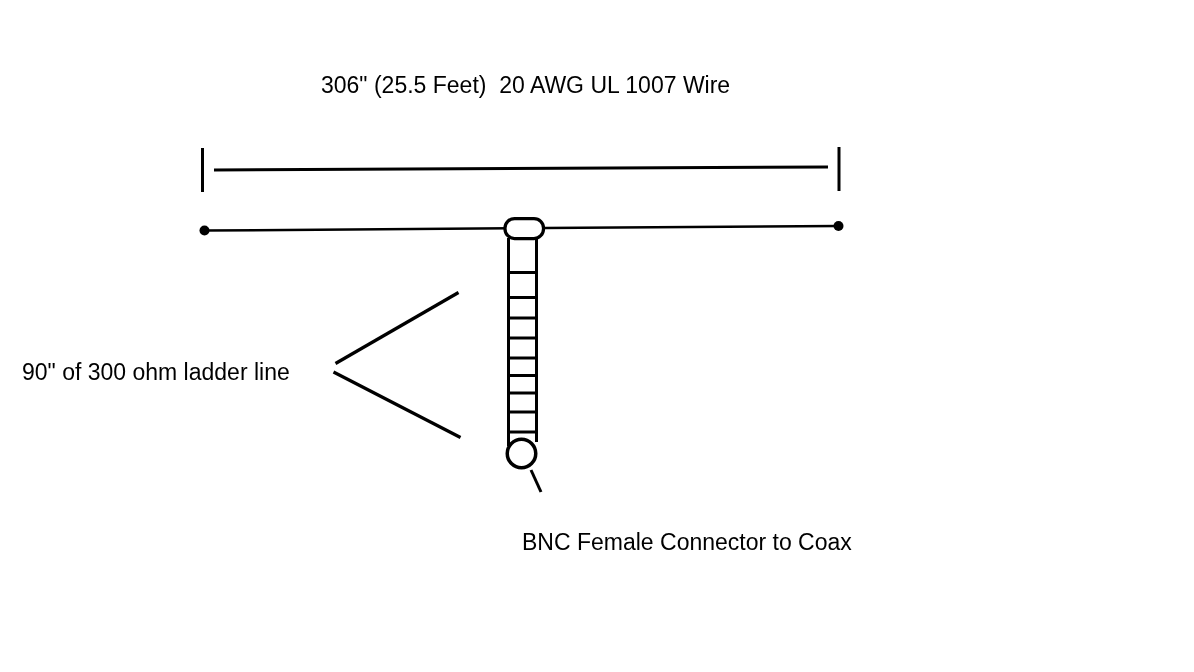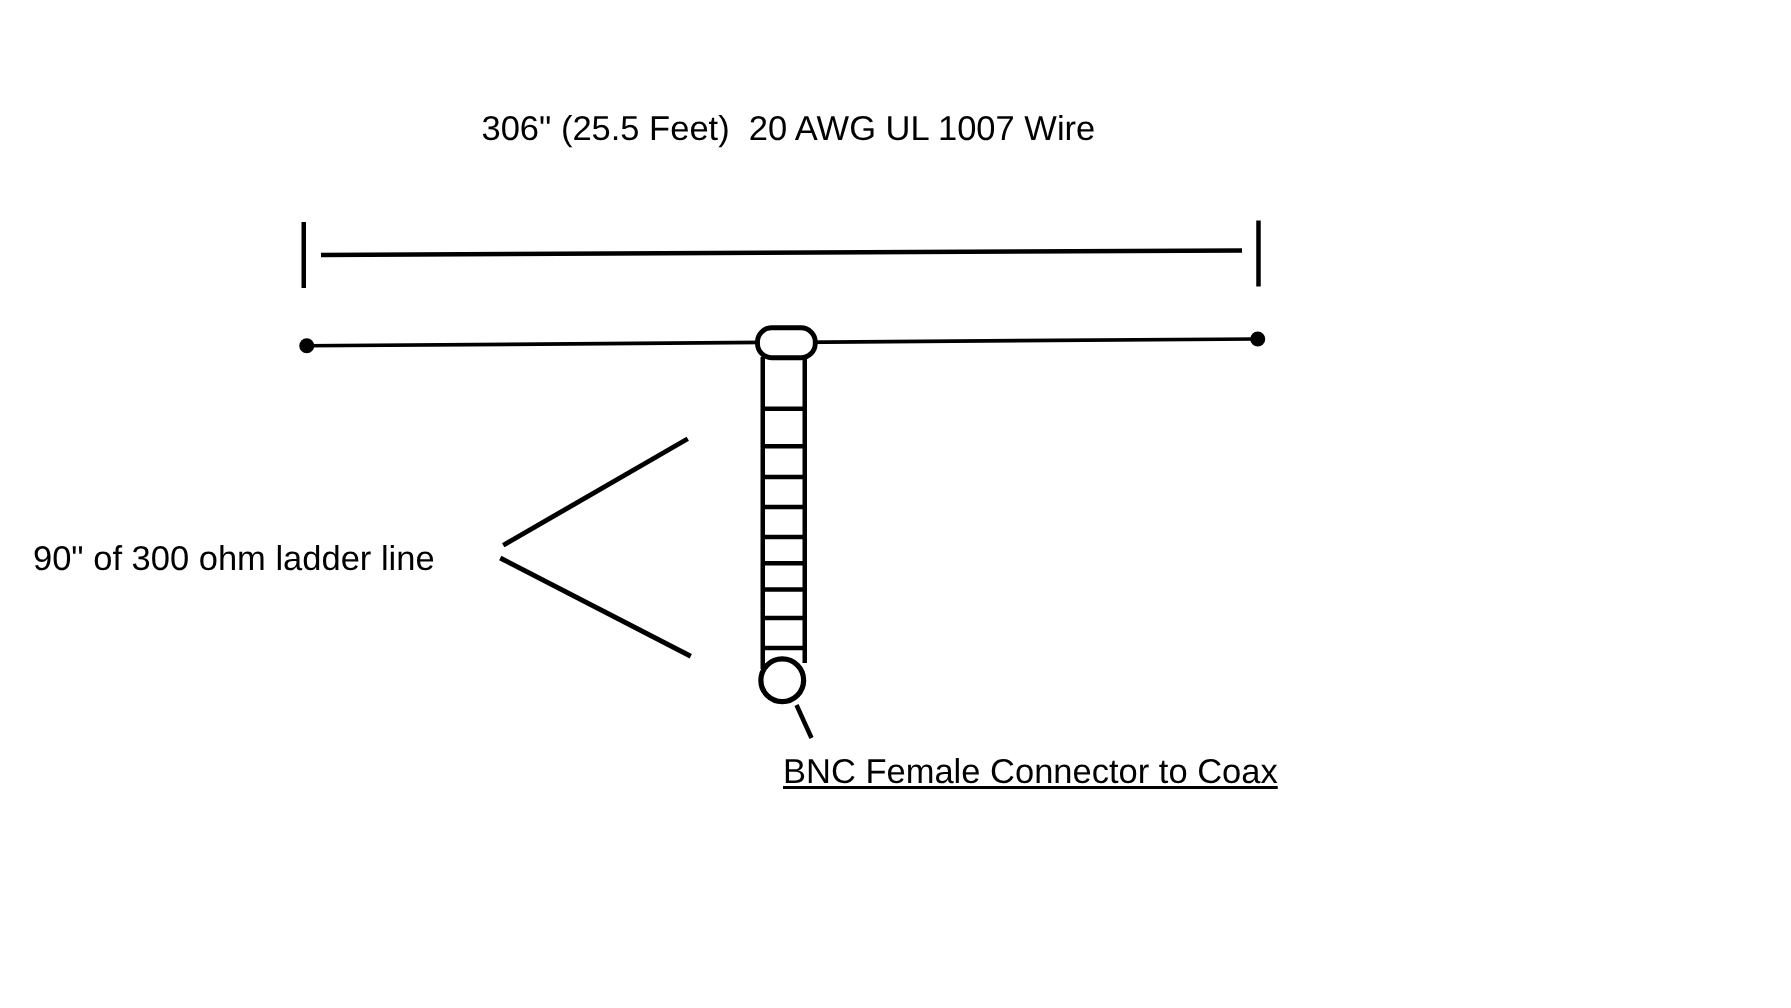--- a/index.html
+++ b/index.html
@@ -28,21 +28,21 @@
   .diagram-art line { stroke: var(--line-color); }
   .label {
     position: absolute;
     color: var(--line-color);
     font-size: 23px;
     line-height: 1.2;
     white-space: pre;
   }
   .label-title  { left: 321px; top: 72px; }
   .label-ladder { left: 22px;  top: 359px; }
-  .label-bnc    { left: 522px; top: 501px; text-decoration: underline; }
+  .label-bnc    { left: 522px; top: 529px; }
 </style>
 </head>
 <body>
 
 <div class="canvas">
 
   <svg class="diagram-art" viewBox="0 0 1194 672" fill="none">
 
     <line x1="202.5" y1="148" x2="202.5" y2="192" stroke-width="3"></line>
     <line x1="839" y1="147" x2="839" y2="191" stroke-width="3"></line>

